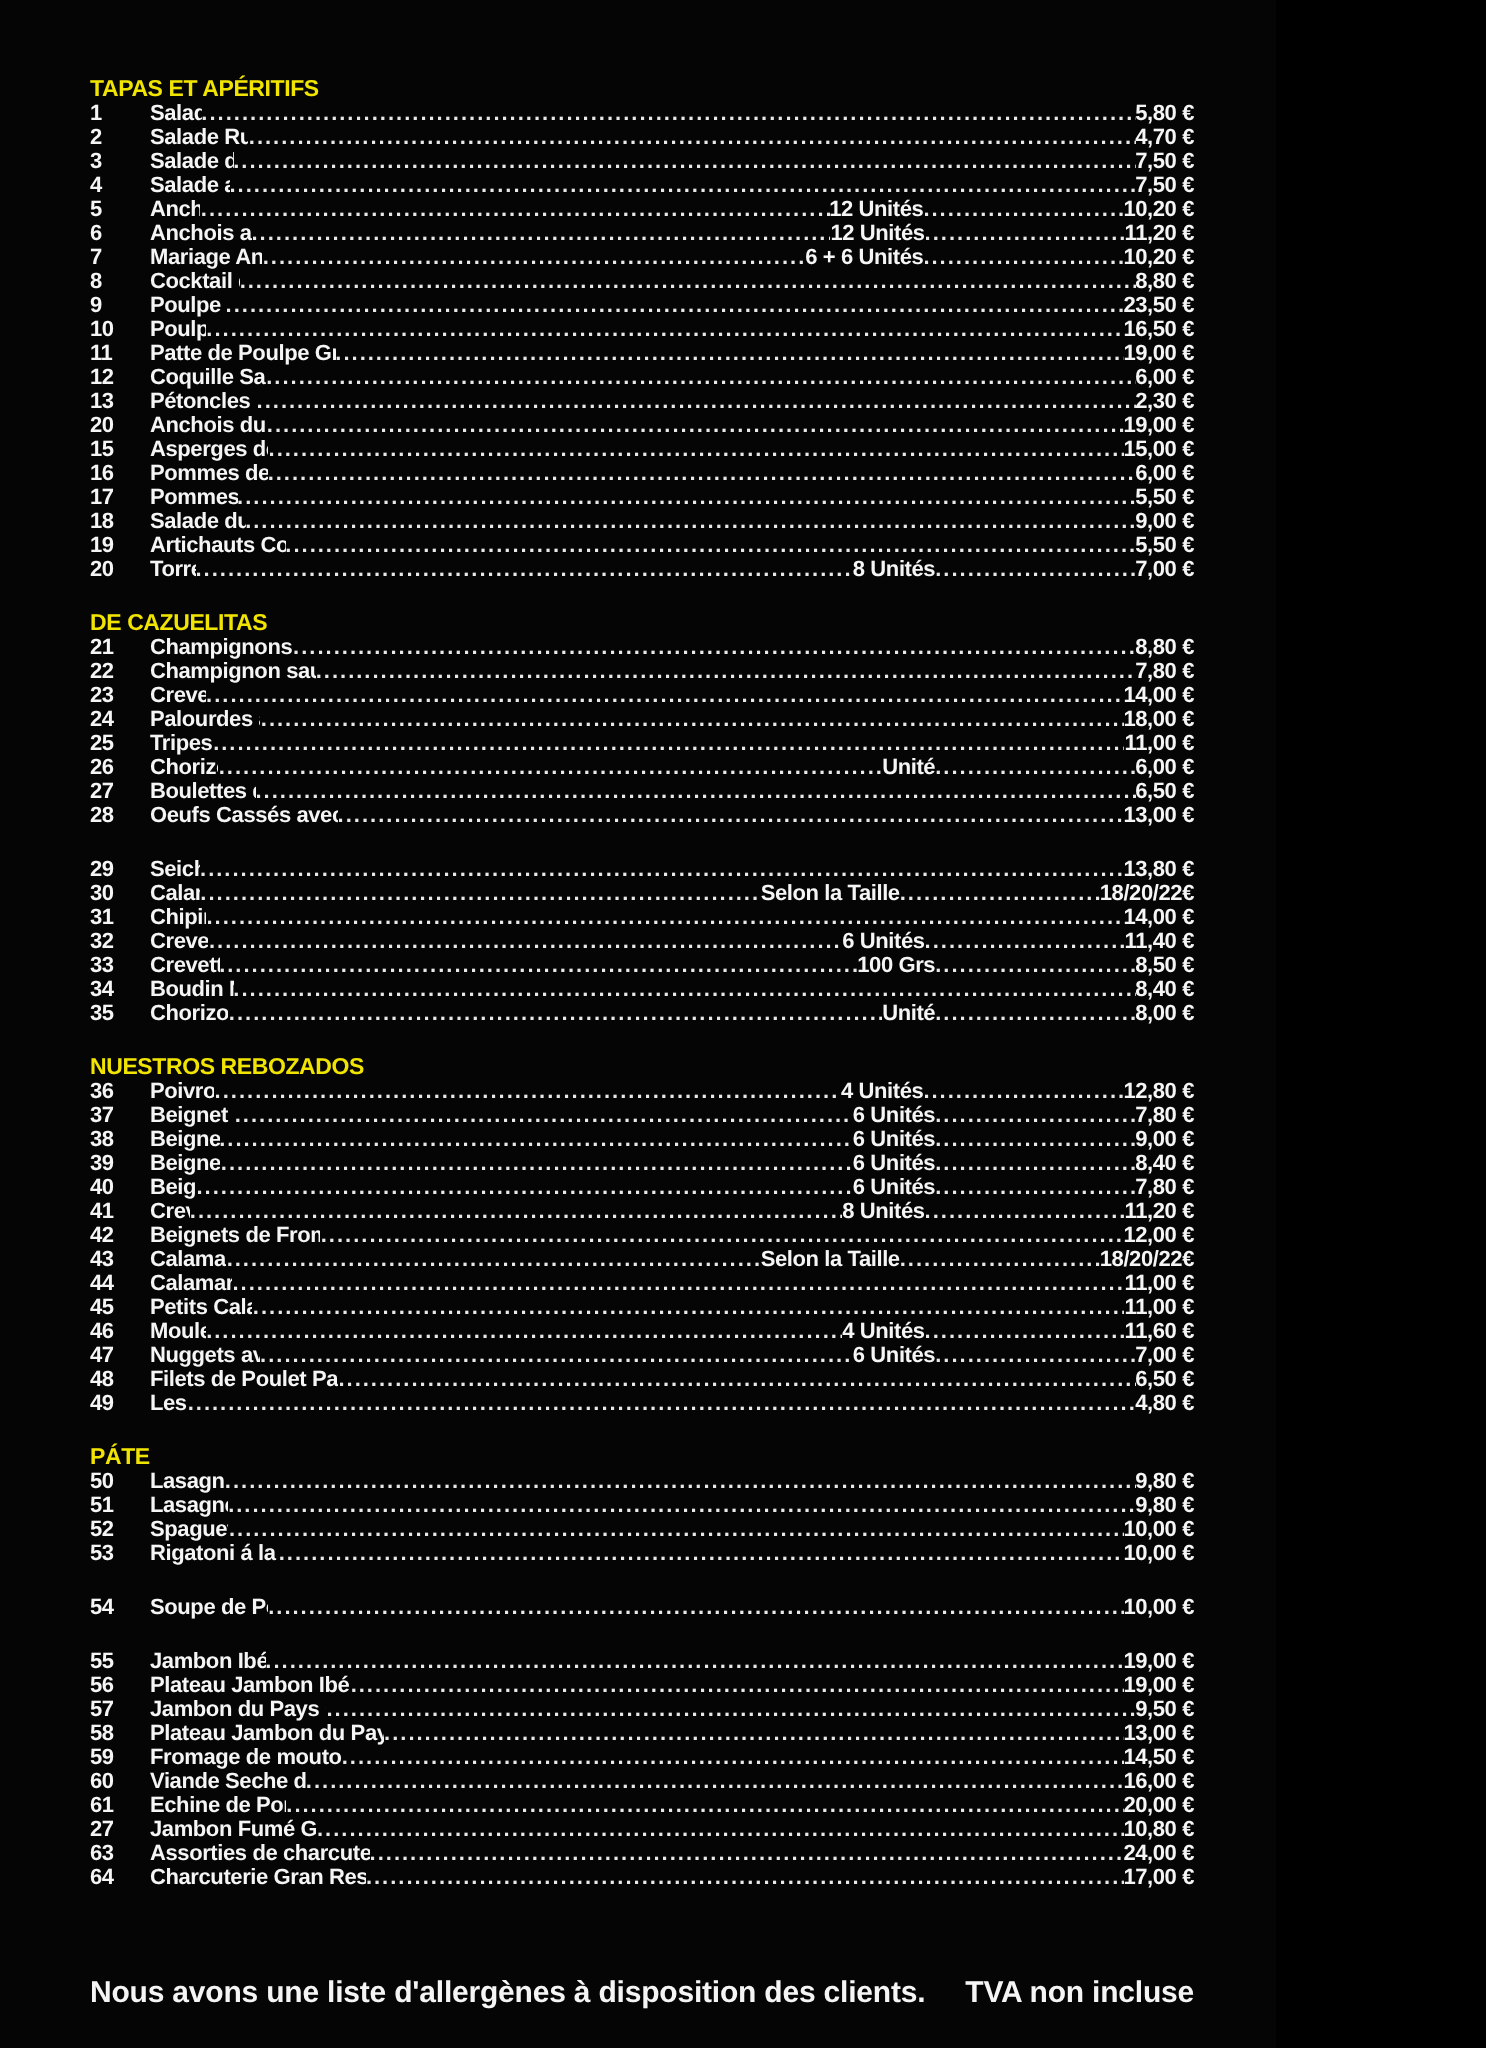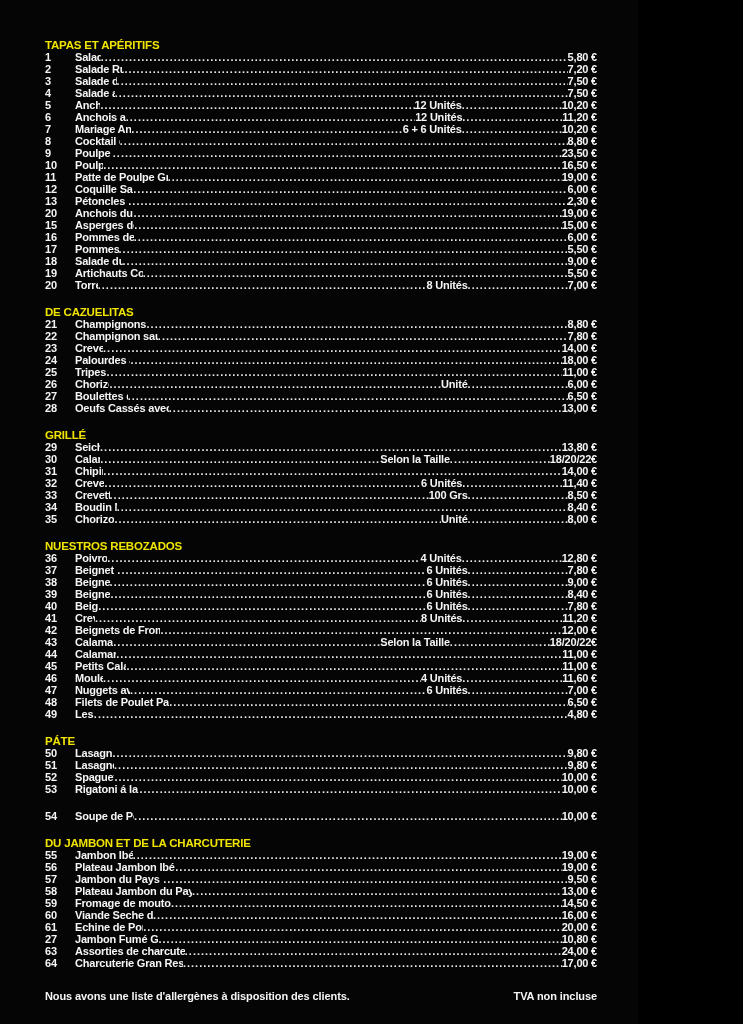--- a/index.html
+++ b/index.html
@@ -51,21 +51,21 @@
     letter-spacing:1px;
   }
   .lead2{flex:0 0 100px;}
   .unit{flex:0 0 auto;}
   .price{flex:0 0 auto;text-align:right;}
   .footer{
     position:absolute;
     left:45px;right:41px;bottom:22px;
     display:flex;
     justify-content:space-between;
-    font-size:11px;
+    font-size:15px;
     line-height:11px;
     letter-spacing:-0.1px;
   }
 </style>
 </head>
 <body>
 
 <div class="page">
   <div class="sections">
   <section class="section">
@@ -77,21 +77,21 @@
     <span class="lead"></span>
 
     <span class="price">5,80 €</span>
   </div>
 
   <div class="row">
     <span class="num">2</span>
     <span class="name">Salade Russe avec Anchois</span>
     <span class="lead"></span>
 
-    <span class="price">7,20 €</span>
+    <span class="price">4,70 €</span>
   </div>
 
   <div class="row">
     <span class="num">3</span>
     <span class="name">Salade deFruits de Mer</span>
     <span class="lead"></span>
 
     <span class="price">7,50 €</span>
   </div>
 
@@ -301,21 +301,20 @@
     <span class="num">28</span>
     <span class="name">Oeufs Cassés avec Jambon Ibérique et Poivrons de Padrón</span>
     <span class="lead"></span>
 
     <span class="price">13,00 €</span>
   </div>
 </div>
   </section>
 
   <section class="section">
-    <h2 class="section-title">GRILLÉ</h2>
     <div class="section-body">
   <div class="row">
     <span class="num">29</span>
     <span class="name">Seiche grillée</span>
     <span class="lead"></span>
 
     <span class="price">13,80 €</span>
   </div>
 
   <div class="row">
@@ -541,21 +540,20 @@
     <span class="num">54</span>
     <span class="name">Soupe de Poisson et Fruits de Mer</span>
     <span class="lead"></span>
 
     <span class="price">10,00 €</span>
   </div>
 </div>
   </section>
 
   <section class="section">
-    <h2 class="section-title">DU JAMBON ET DE LA CHARCUTERIE</h2>
     <div class="section-body">
   <div class="row">
     <span class="num">55</span>
     <span class="name">Jambon Ibérique [avec Amandes]</span>
     <span class="lead"></span>
 
     <span class="price">19,00 €</span>
   </div>
 
   <div class="row">

